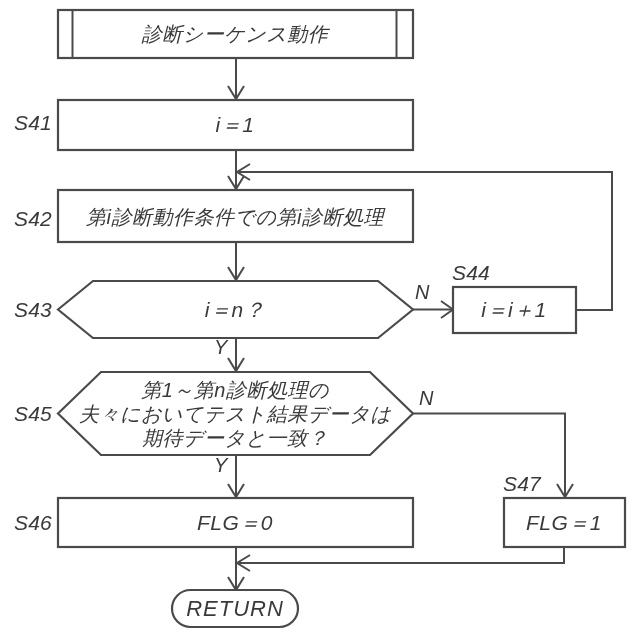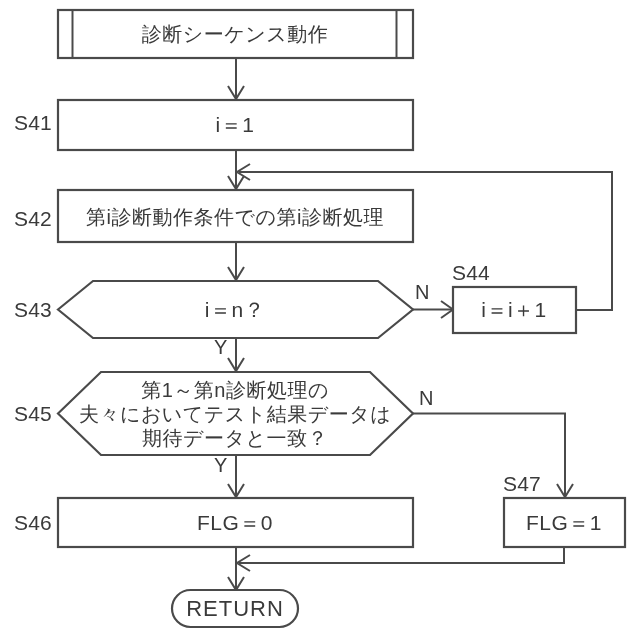--- a/index.html
+++ b/index.html
@@ -11,20 +11,21 @@
     width: 640px;
     height: 640px;
     font-family: "Liberation Sans", "DejaVu Sans", sans-serif;
     color: #3a3a3a;
     overflow: hidden;
   }
   #flowchart-root {
     position: relative;
     width: 640px;
     height: 551px;
+    font-style: italic;
   }
   svg#flow-svg {
     display: block;
     width: 640px;
     height: 640px;
   }
   .shape {
     fill: #ffffff;
     stroke: #4a4a4a;
     stroke-width: 2.2;

